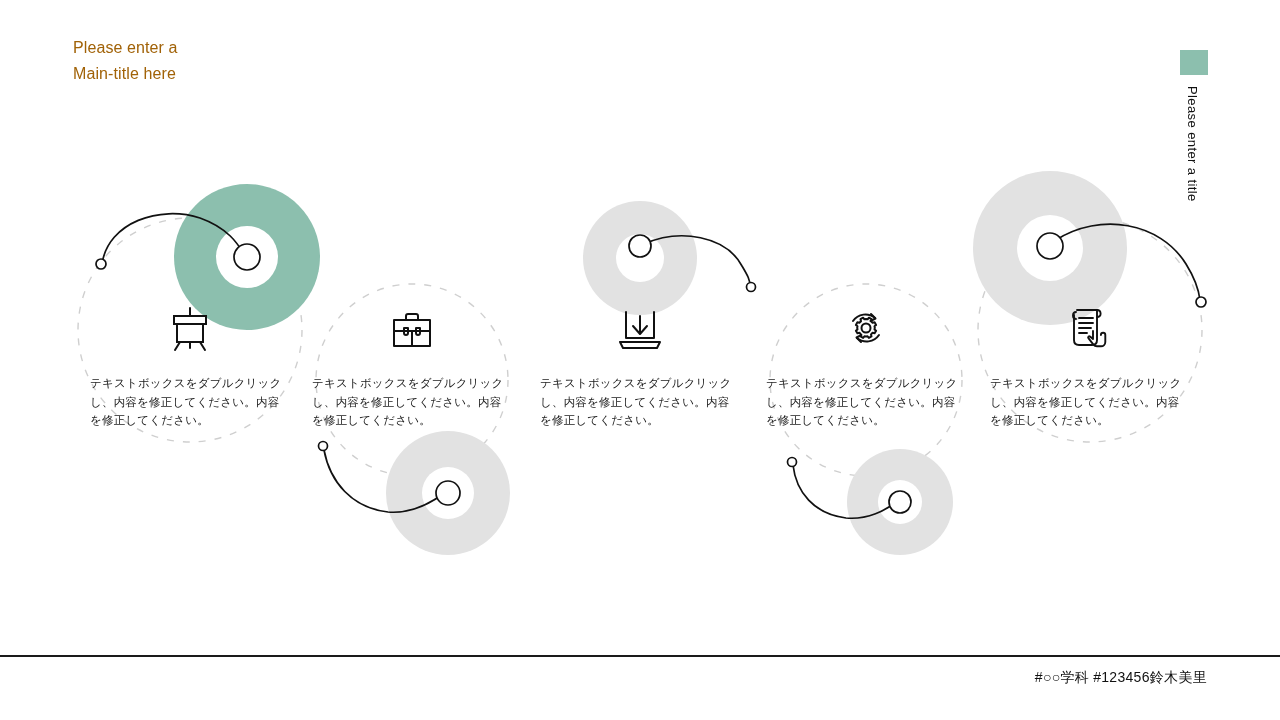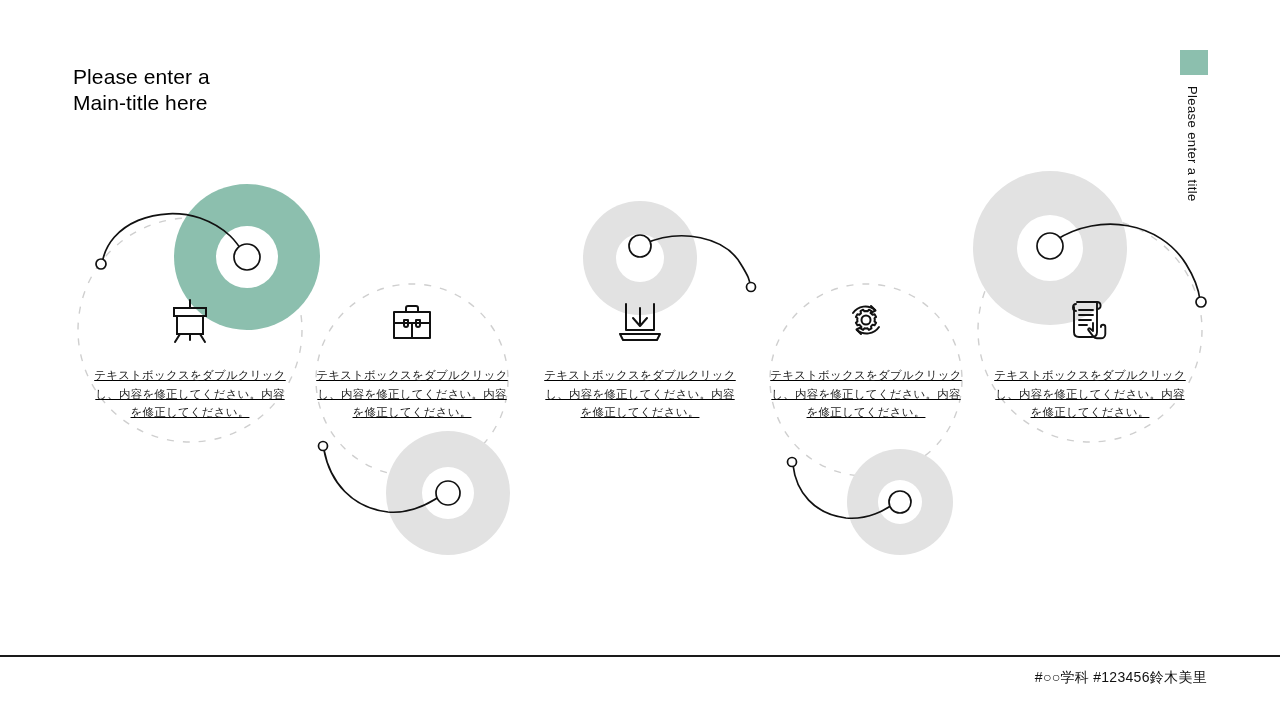--- a/index.html
+++ b/index.html
@@ -11,25 +11,25 @@
   }
   #slide {
     position: relative;
     width: 1280px; height: 720px;
     background: #ffffff;
   }
 
   
   #main-title {
     position: absolute;
-    left: 73px; top: 64px;
-    font-size: 21px;
+    left: 73px; top: 35px;
+    font-size: 16px;
     line-height: 26px;
     font-weight: 400;
-    color: #000000;
+    color: #a16207;
     letter-spacing: 0.1px;
     white-space: pre-line;
   }
 
   
   #accent-square {
     position: absolute;
     left: 1180px; top: 50px;
     width: 28px; height: 25px;
     background: #8cbfae;
@@ -54,24 +54,23 @@
   #art {
     position: absolute;
     left: 0; top: 0;
     width: 1280px; height: 720px;
     pointer-events: none;
   }
 
   
   .column {
     position: absolute;
-    top: 290px;
+    top: 298px;
     width: 200px;
-    text-align: center;
-    text-decoration: underline;
+    text-align: left;
   }
   .col-icon {
     height: 54px;
     display: flex;
     align-items: flex-end;
     justify-content: center;
     margin-bottom: 22px;
   }
   .col-text {
     font-size: 11.5px;

